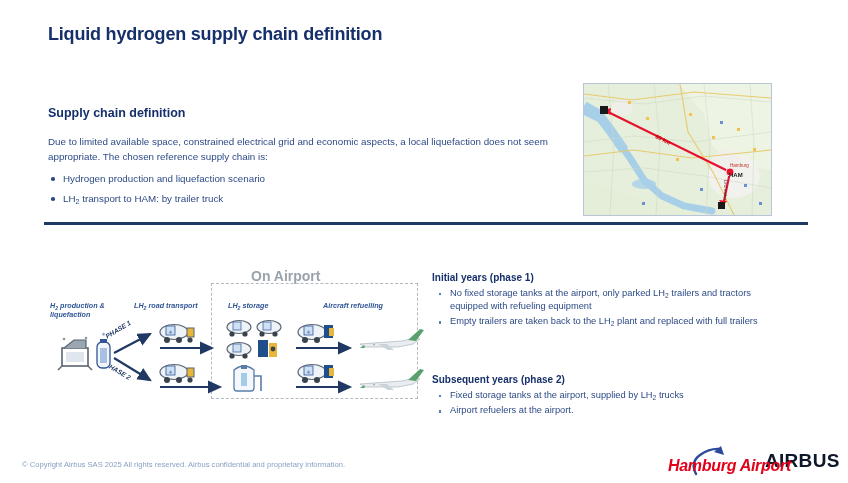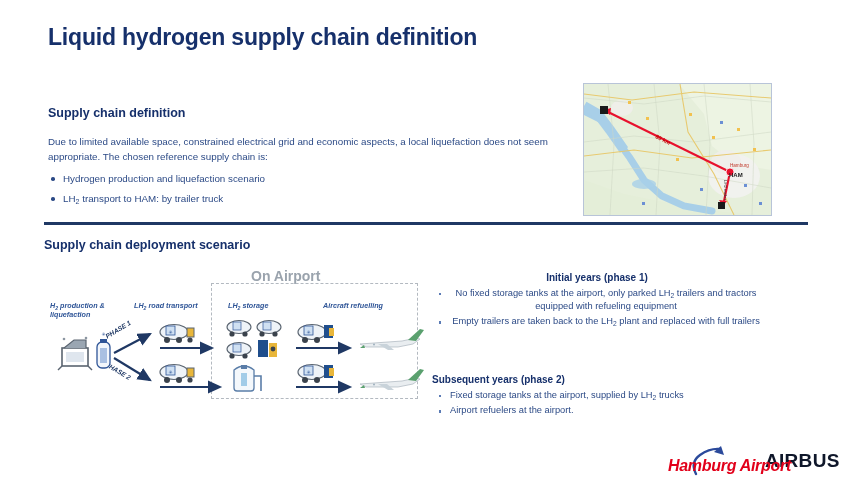--- a/index.html
+++ b/index.html
@@ -6,21 +6,21 @@
   body{
     width:848px;height:483px;background:#ffffff;
     font-family:"Liberation Sans","DejaVu Sans",sans-serif;
     color:#1f3864;overflow:hidden;position:relative;
   }
   .slide{position:absolute;inset:0;background:#fff;}
 
   
   .page-title{
     position:absolute;left:48px;top:24px;
-    font-size:23px;font-weight:bold;color:#16306b;letter-spacing:-0.2px;
+    font-size:18px;font-weight:bold;color:#16306b;letter-spacing:-0.2px;
   }
 
   
   .sec1-head{
     position:absolute;left:48px;top:106px;
     font-size:12.5px;font-weight:bold;color:#16306b;
   }
   .sec1-body{
     position:absolute;left:48px;top:134px;width:520px;
     font-size:9.8px;line-height:1.55;color:#2c4a86;
@@ -94,21 +94,21 @@
     position:absolute;font-size:6.6px;font-weight:bold;font-style:italic;
     color:#1f3864;white-space:nowrap;
   }
   .ph1{left:106px;top:333px;transform:rotate(-31deg);transform-origin:left center;}
   .ph2{left:106px;top:360px;transform:rotate(31deg);transform-origin:left center;}
 
   .diagram-svg{position:absolute;left:40px;top:290px;width:390px;height:115px;}
 
   
   .rblock{position:absolute;width:330px;}
-  .r1{left:432px;top:272px;text-align:center;}
+  .r1{left:432px;top:272px;}
   .r2{left:432px;top:374px;}
   .rtitle{font-size:10px;font-weight:bold;color:#16306b;margin-bottom:4px;}
   .rlist{list-style:none;margin:0;padding:0;}
   .rlist li{
     position:relative;padding-left:18px;margin-bottom:2px;
     font-size:9.3px;line-height:1.42;color:#2c4a86;
   }
   .rlist li:before{
     content:"";position:absolute;left:7px;top:6px;
     width:2.4px;height:2.4px;background:#5b7bb5;
@@ -211,21 +211,20 @@
       <rect x="134" y="118" width="7" height="7" fill="#1a1a1a"></rect>
     </svg>
     <div class="map-dist">80 km</div>
     <div class="map-city">Hamburg</div>
     <div class="map-ham">HAM</div>
     <div class="map-vert">LH2 trailer</div>
   </div>
 
   <div class="divider"></div>
 
-  <div class="sec2-head">Supply chain deployment scenario</div>
   <div class="on-airport">On Airport</div>
   <div class="airport-box"></div>
 
   <div class="dlabel dl-prod">
     <span>H</span><sub>2</sub><span> production &amp; liquefaction</span>
   </div>
   <div class="dlabel dl-road">
     <span>LH</span><sub>2</sub><span> road transport</span>
   </div>
   <div class="dlabel dl-stor">
@@ -374,20 +373,21 @@
     <ul class="rlist">
       <li>
         <span>Fixed storage tanks at the airport, supplied by LH</span><sub>2</sub><span> trucks</span>
       </li>
       <li>
         <span>Airport refuelers at the airport.</span><sub></sub><span></span>
       </li>
     </ul>
   </div>
 
+  <div class="copyright">© Copyright Airbus SAS 2025 All rights reserved. Airbus confidential and proprietary information.</div>
 
   <div class="logos">
     <div class="ham-logo">
       <svg class="ham-swoosh" viewBox="0 0 40 30">
         <path d="M8 28 Q2 16 12 9 Q22 2 32 3" stroke="#2b4a9b" stroke-width="2.4" fill="none" stroke-linecap="round"></path>
         <polygon points="33,0 36,9 26,6" fill="#2b4a9b"></polygon>
       </svg>
       <div class="ham-text">Hamburg Airport</div>
     </div>
     <div class="airbus-text">AIRBUS</div>

